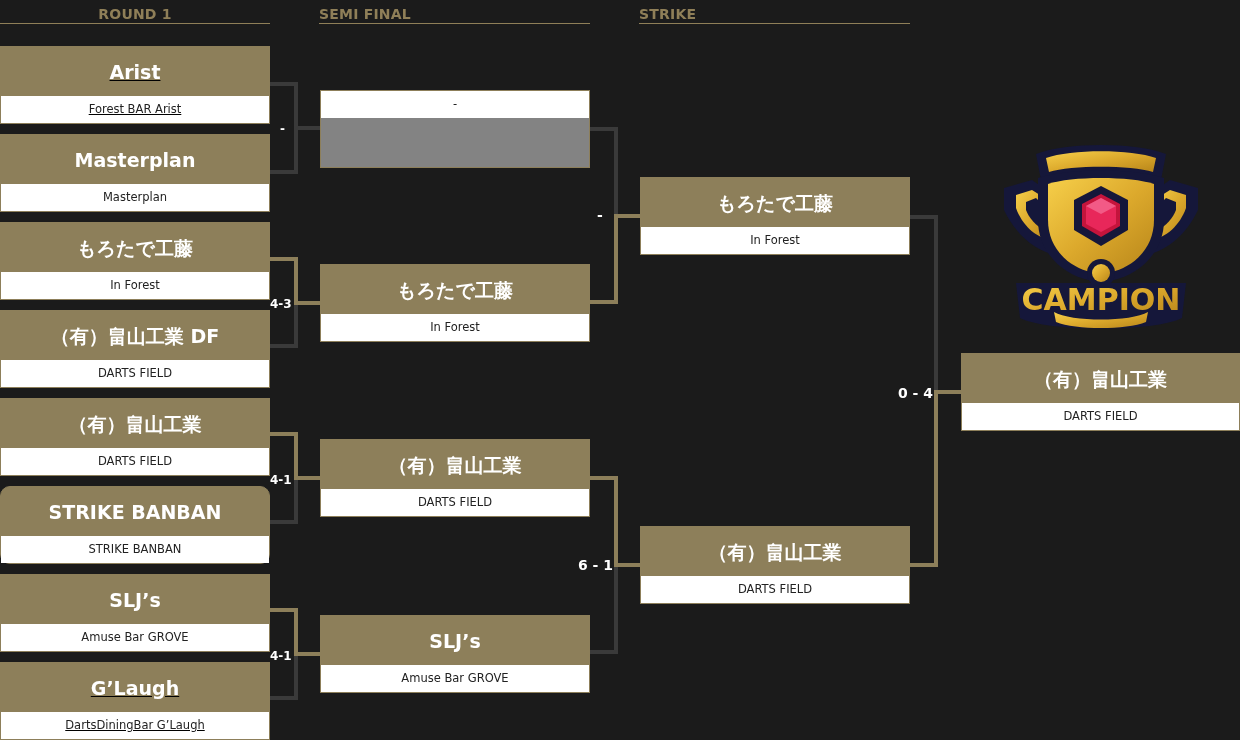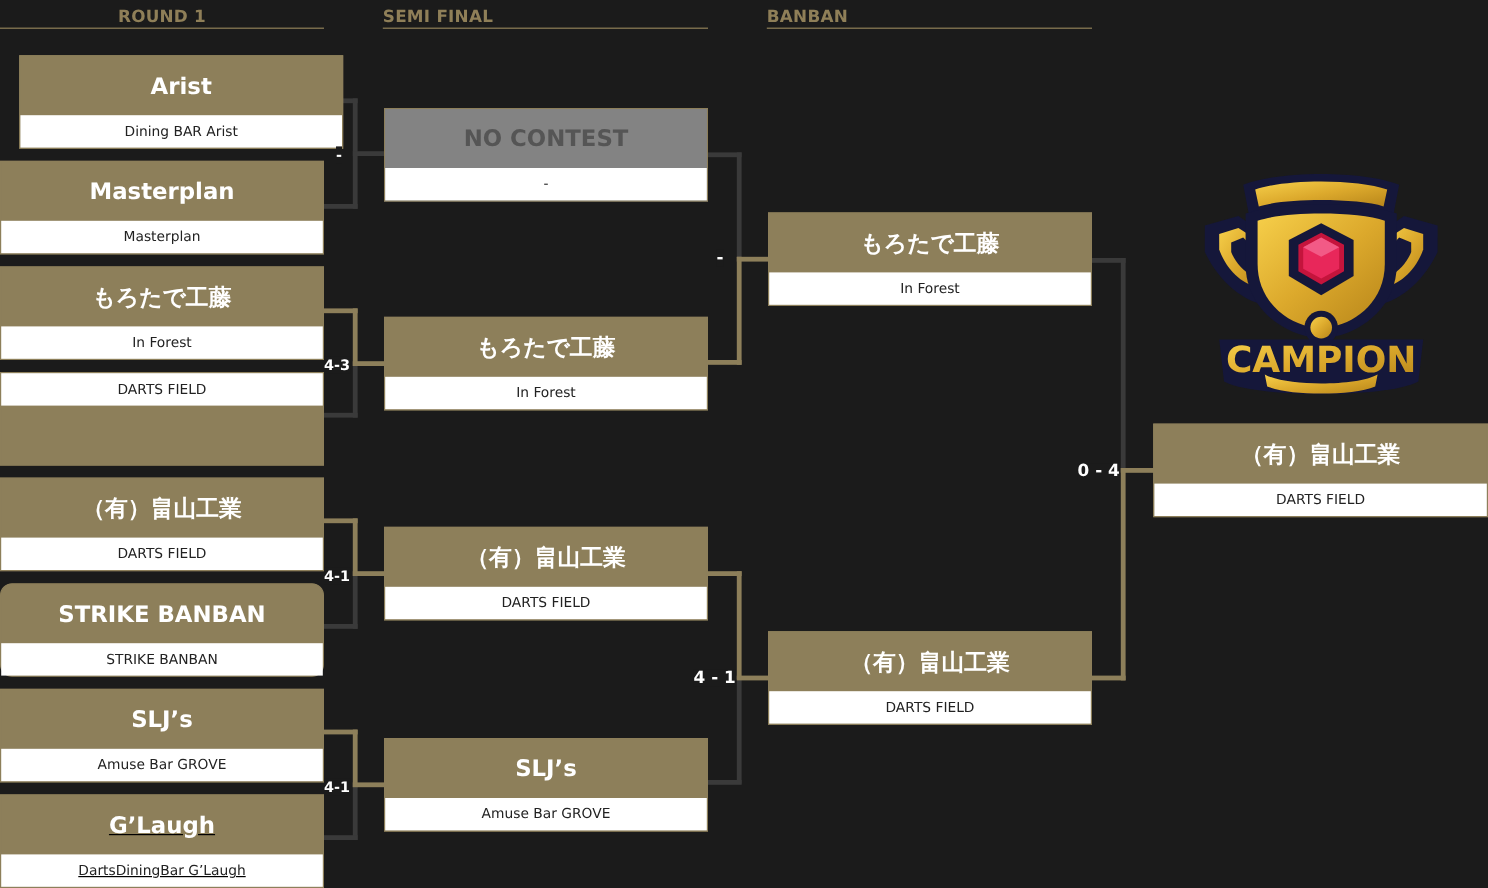--- a/index.html
+++ b/index.html
@@ -37,21 +37,21 @@
   }
   .score.big { font-size: 14px; }
 
   .trophy { position: absolute; left: 996px; top: 140px; width: 210px; height: 195px; }
 </style>
 </head>
 <body>
 
 <div class="round-header" style="left:0;width:270px;text-align:center;">ROUND 1</div>
 <div class="round-header" style="left:319px;width:271px;">SEMI FINAL</div>
-<div class="round-header" style="left:639px;width:271px;">BANBAN</div>
+<div class="round-header" style="left:639px;width:271px;">STRIKE</div>
 
 <div class="line" style="left:270px;top:82px;width:28px;height:4px;"></div>
 <div class="line" style="left:294px;top:82px;width:4px;height:92px;"></div>
 <div class="line" style="left:270px;top:170px;width:28px;height:4px;"></div>
 <div class="line" style="left:294px;top:126px;width:26px;height:4px;"></div>
 
 <div class="line win" style="left:270px;top:257px;width:28px;height:4px;"></div>
 <div class="line win" style="left:294px;top:257px;width:4px;height:48px;"></div>
 <div class="line" style="left:294px;top:302px;width:4px;height:46px;"></div>
 <div class="line" style="left:270px;top:344px;width:28px;height:4px;"></div>
@@ -80,33 +80,34 @@
 <div class="line" style="left:614px;top:565px;width:4px;height:88px;"></div>
 <div class="line" style="left:590px;top:650px;width:28px;height:4px;"></div>
 <div class="line win" style="left:614px;top:563px;width:26px;height:4px;"></div>
 
 <div class="line" style="left:910px;top:215px;width:28px;height:4px;"></div>
 <div class="line" style="left:934px;top:215px;width:4px;height:178px;"></div>
 <div class="line win" style="left:934px;top:390px;width:4px;height:177px;"></div>
 <div class="line win" style="left:910px;top:563px;width:28px;height:4px;"></div>
 <div class="line win" style="left:934px;top:390px;width:28px;height:4px;"></div>
 
-<div class="card" style="left:16px;top:46px;">
+<div class="card" style="left:0;top:46px;text-decoration:underline;">
   <div class="team">Arist</div>
-  <div class="venue">Dining BAR Arist</div>
+  <div class="venue">Forest BAR Arist</div>
 </div>
 <div class="card" style="left:0;top:134px;">
   <div class="team">Masterplan</div>
   <div class="venue">Masterplan</div>
 </div>
 <div class="card" style="left:0;top:222px;">
   <div class="team">もろたで工藤</div>
   <div class="venue">In Forest</div>
 </div>
 <div class="card" style="left:0;top:310px;">
+  <div class="team">（有）畠山工業 DF</div>
   <div class="venue">DARTS FIELD</div>
 </div>
 <div class="card" style="left:0;top:398px;">
   <div class="team">（有）畠山工業</div>
   <div class="venue">DARTS FIELD</div>
 </div>
 <div class="card" style="left:0;top:486px;border-radius:10px;">
   <div class="team">STRIKE BANBAN</div>
   <div class="venue">STRIKE BANBAN</div>
 </div>
@@ -118,38 +119,37 @@
   <div class="team">G’Laugh</div>
   <div class="venue">DartsDiningBar G’Laugh</div>
 </div>
 
 <div class="score" style="left:280px;top:122px;">-</div>
 <div class="score" style="left:270px;top:297px;">4-3</div>
 <div class="score" style="left:270px;top:473px;">4-1</div>
 <div class="score" style="left:270px;top:649px;">4-1</div>
 
 <div class="card nocontest" style="left:320px;top:90px;">
-  <div class="team">NO CONTEST</div>
   <div class="venue">-</div>
 </div>
 <div class="card" style="left:320px;top:264px;">
   <div class="team">もろたで工藤</div>
   <div class="venue">In Forest</div>
 </div>
 <div class="card" style="left:320px;top:439px;">
   <div class="team">（有）畠山工業</div>
   <div class="venue">DARTS FIELD</div>
 </div>
 <div class="card" style="left:320px;top:615px;">
   <div class="team">SLJ’s</div>
   <div class="venue">Amuse Bar GROVE</div>
 </div>
 
 <div class="score big" style="left:597px;top:208px;">-</div>
-<div class="score big" style="left:578px;top:558px;">4 - 1</div>
+<div class="score big" style="left:578px;top:558px;">6 - 1</div>
 
 <div class="card" style="left:640px;top:177px;">
   <div class="team">もろたで工藤</div>
   <div class="venue">In Forest</div>
 </div>
 <div class="card" style="left:640px;top:526px;">
   <div class="team">（有）畠山工業</div>
   <div class="venue">DARTS FIELD</div>
 </div>
 

